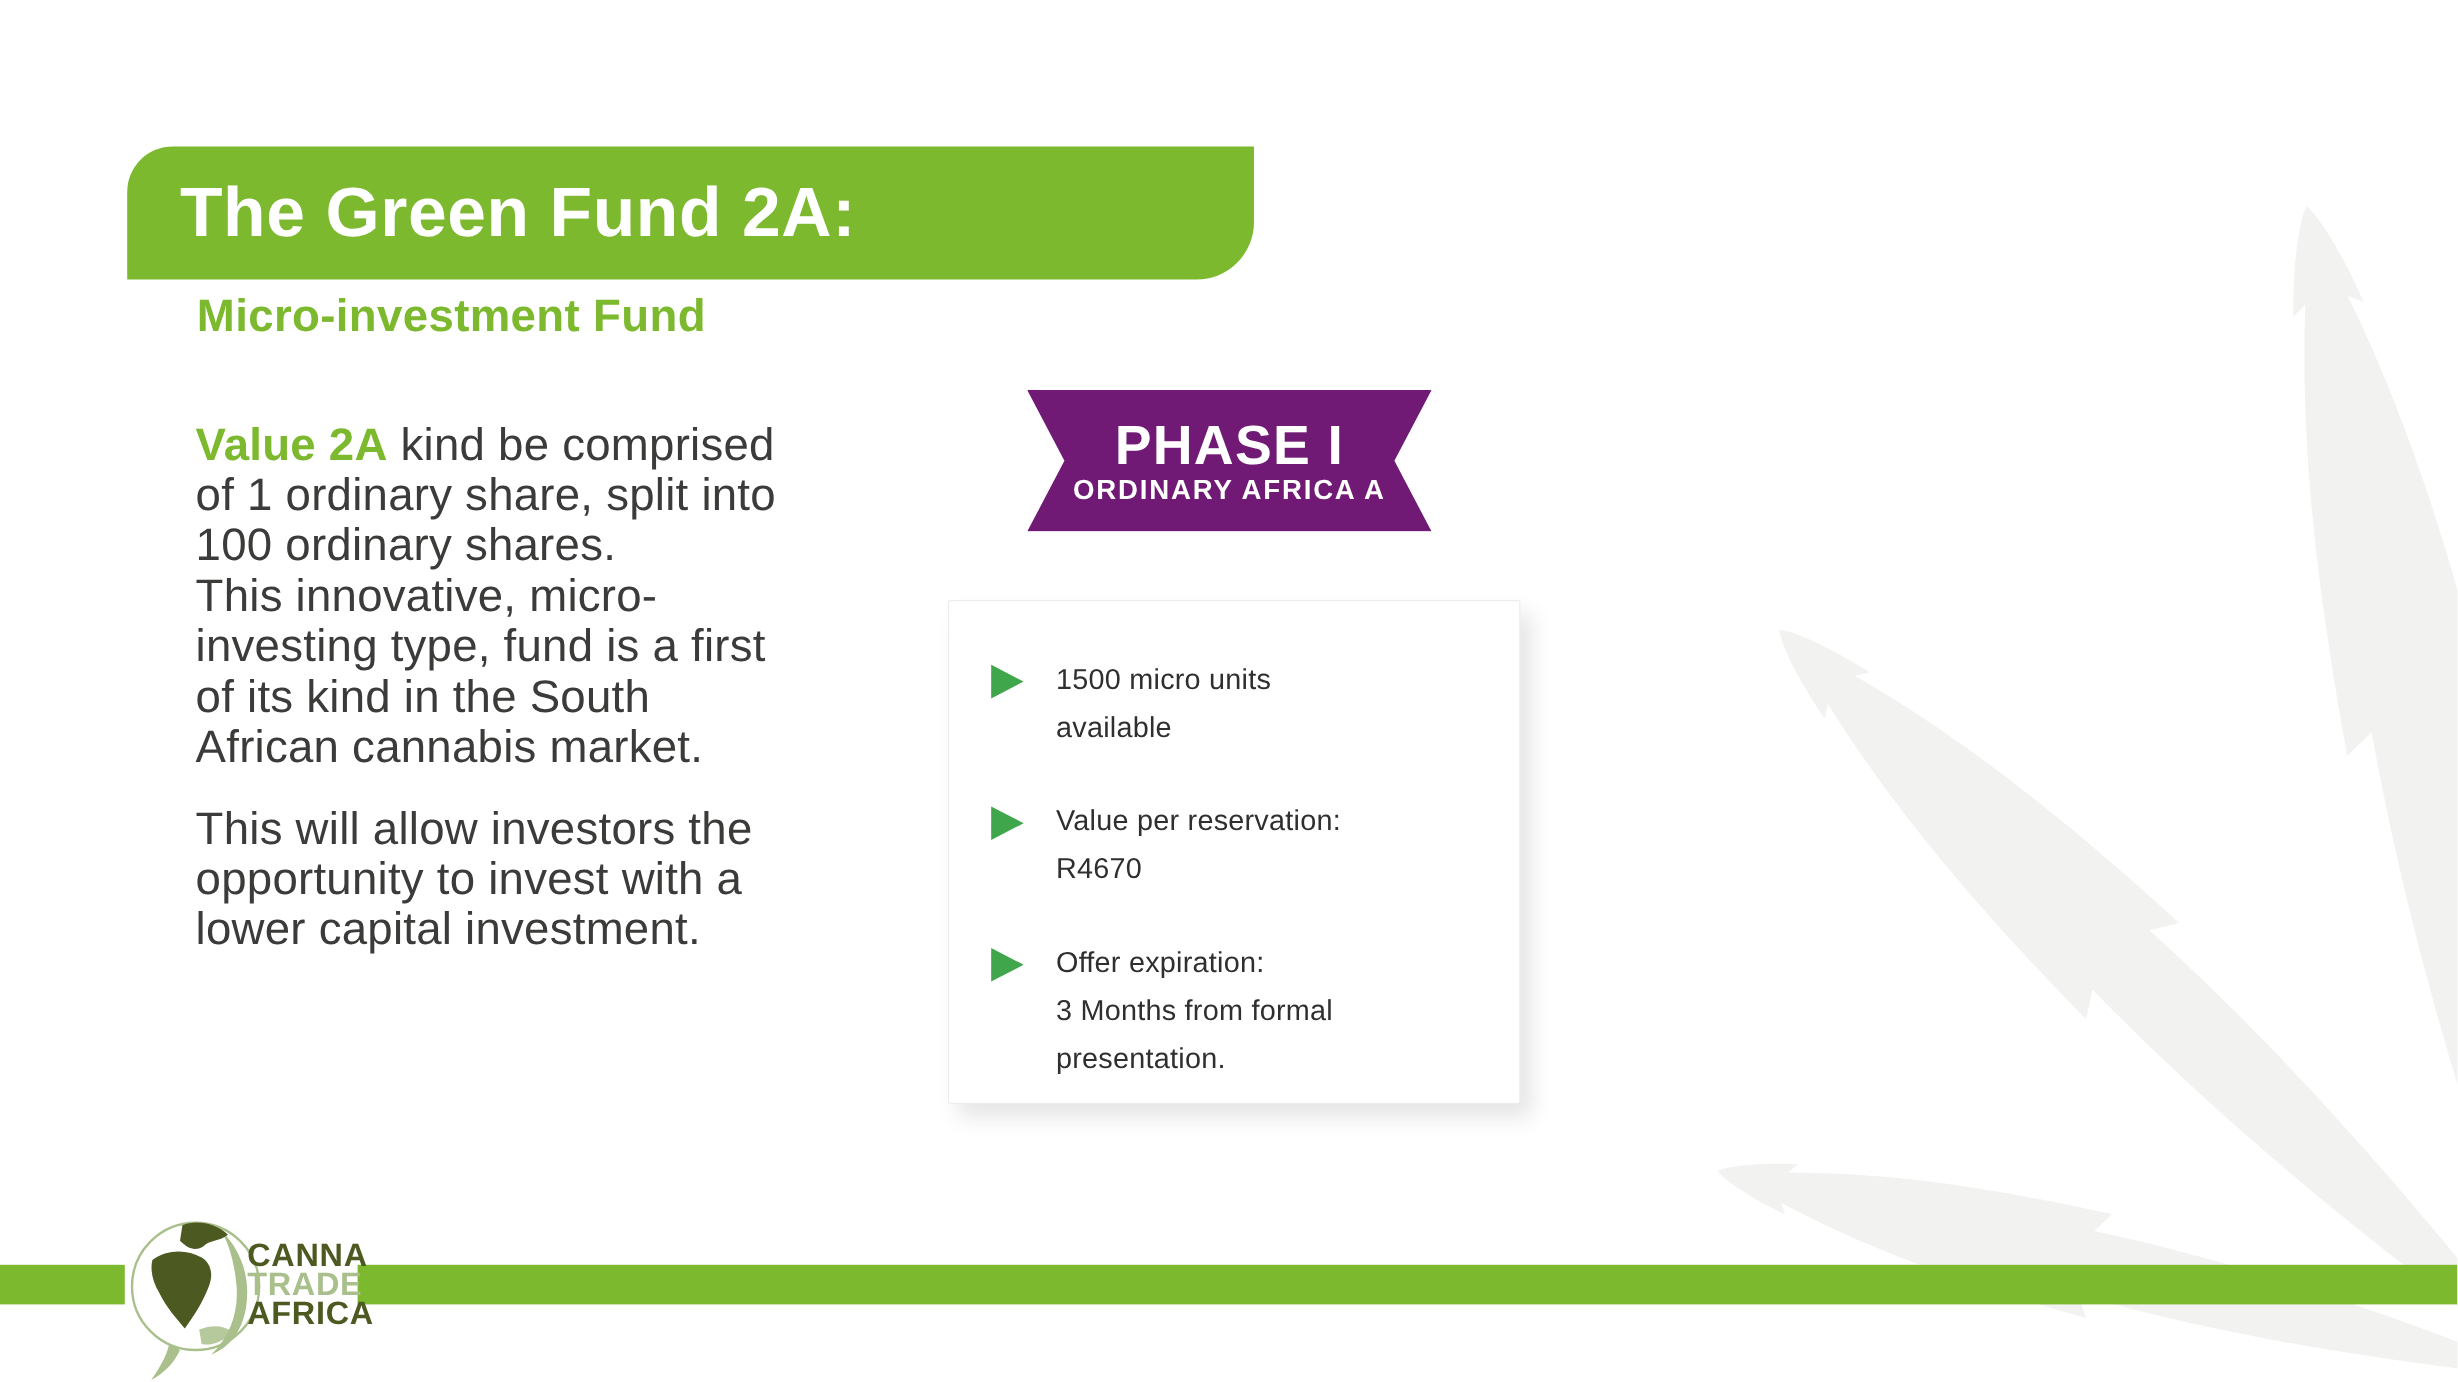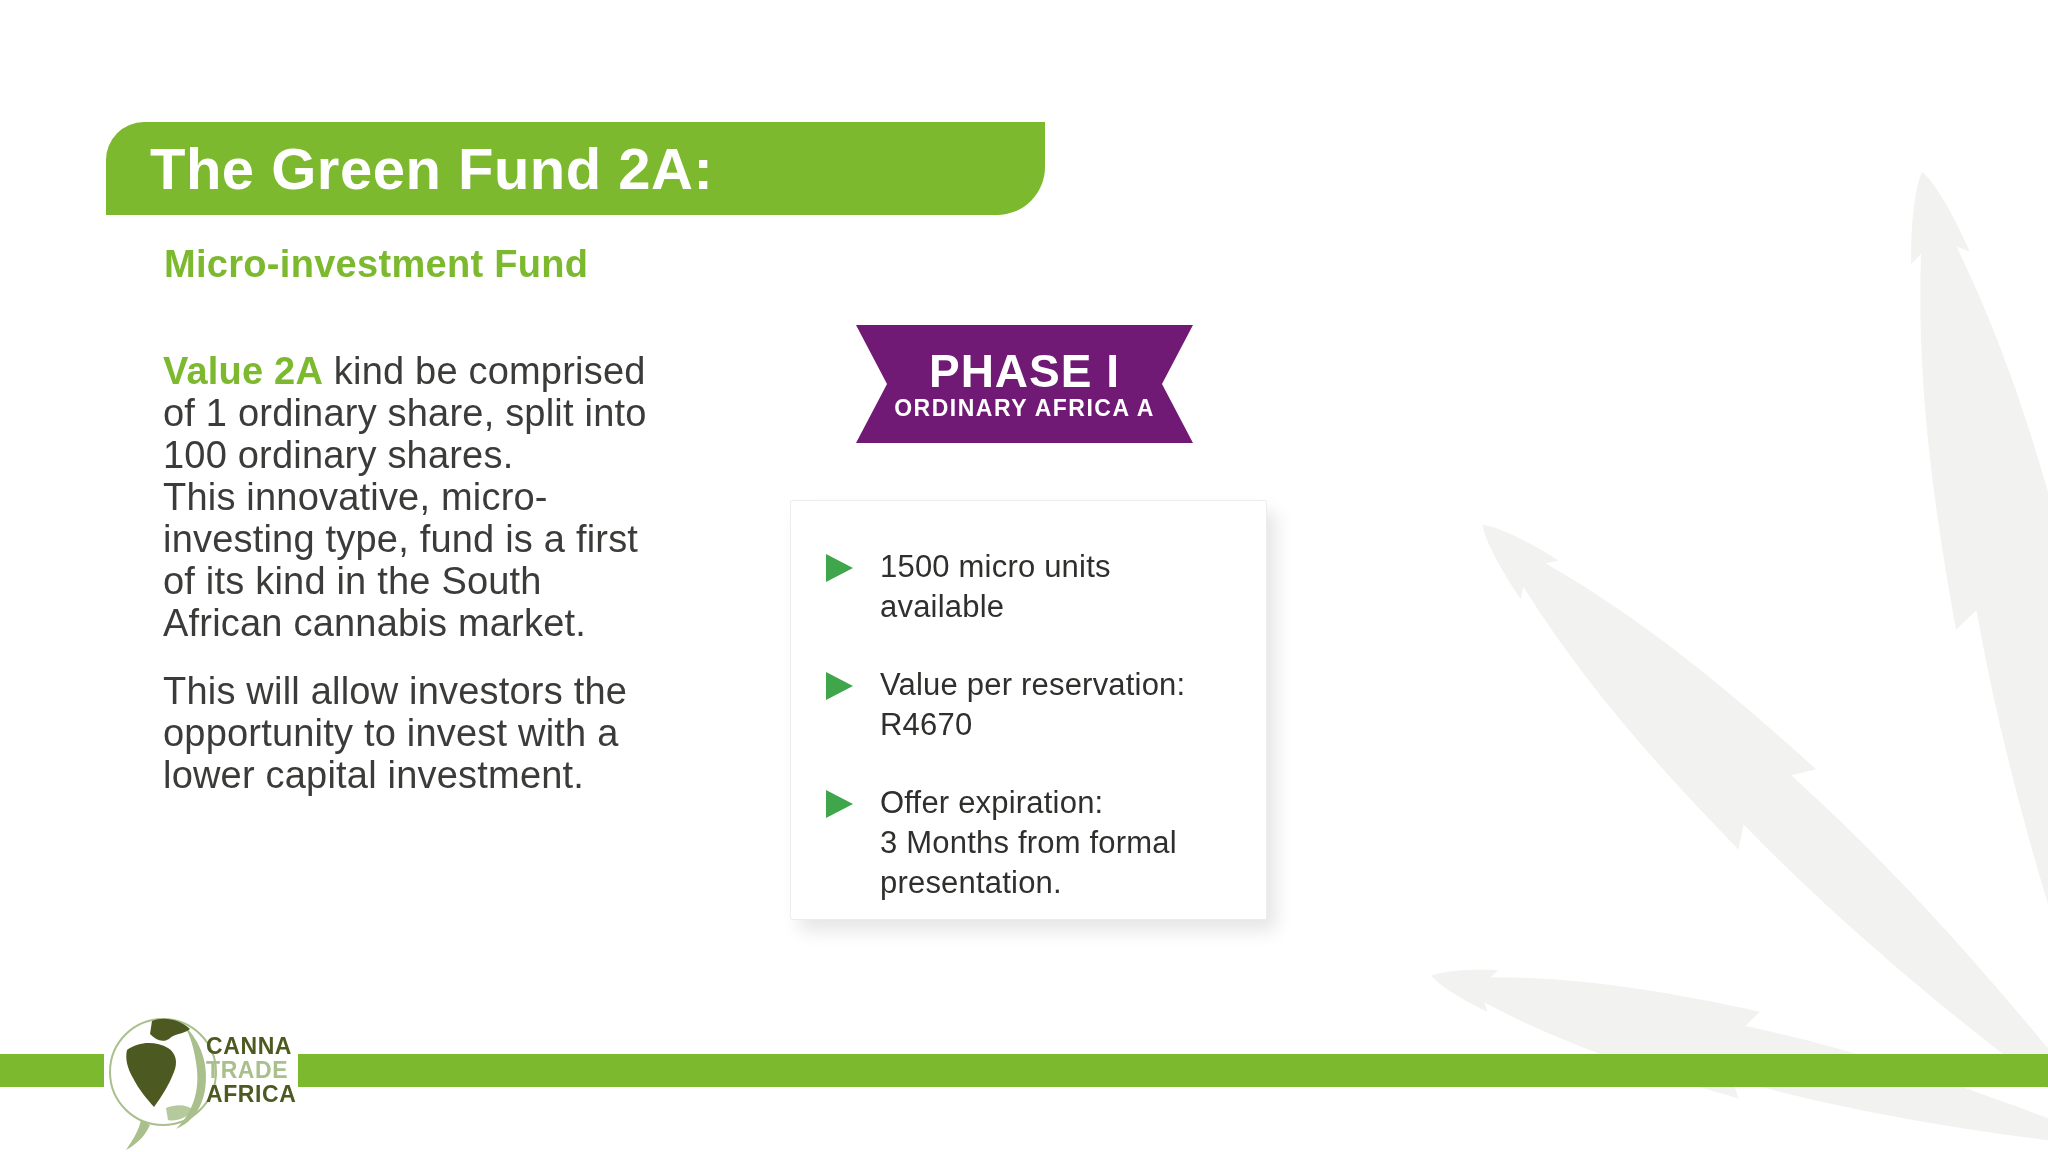--- a/index.html
+++ b/index.html
@@ -9,21 +9,21 @@
     overflow:hidden;
     background:#ffffff;
     font-family:"Liberation Sans", sans-serif;
     color:#3B3B3A;
   }
   
   .watermark-svg{position:absolute;left:0;top:0;pointer-events:none;}
 
   
   .banner{
-    position:absolute;left:106px;top:122px;width:939px;height:93px;
+    position:absolute;left:106px;top:122px;width:939px;height:111px;
     background:#7CB92E;
     border-radius:38px 0 48px 0;
     display:flex;align-items:center;
   }
   .banner-title{
     color:#ffffff;font-size:58px;font-weight:bold;
     padding-left:44px;letter-spacing:0.5px;white-space:nowrap;
   }
   .subtitle{
     position:absolute;left:164px;top:243px;
@@ -55,33 +55,33 @@
   .card{
     position:absolute;left:790px;top:500px;width:477px;height:420px;
     background:#ffffff;border:1px solid #EDEDED;border-radius:2px;
     box-shadow:9px 11px 18px rgba(0,0,0,0.10);
     box-sizing:border-box;
     padding:46px 30px 30px 33px;
   }
   .bullet{display:flex;align-items:flex-start;margin-bottom:38px;}
   .bullet:last-child{margin-bottom:2px;}
   .bullet-icon{flex:0 0 auto;margin:6px 26px 0 0;}
-  .bullet-text{font-size:31px;line-height:40px;letter-spacing:0.2px;color:#2F2F2E;}
+  .bullet-text{font-size:24px;line-height:40px;letter-spacing:0.2px;color:#2F2F2E;}
 
   
   .footer-bar-left,.footer-bar-right{
     position:absolute;top:1054px;height:33px;background:#7CB92E;
   }
   .footer-bar-left{left:0;width:104px;}
   .footer-bar-right{left:298px;width:1750px;}
   .logo{position:absolute;left:100px;top:1008px;width:215px;height:140px;}
   .logo-globe{position:absolute;left:6px;top:4px;}
   .logo-text{
     position:absolute;left:106px;top:26px;
-    font-weight:bold;font-size:23px;line-height:24px;letter-spacing:0.6px;
+    font-weight:bold;font-size:27px;line-height:24px;letter-spacing:0.6px;
   }
   .logo-line1,.logo-line3{color:#4C5A21;}
   .logo-line2{color:#A9BF8C;}
 </style>
 </head>
 <body>
 
 <div class="page">
 
   <svg class="watermark-svg" width="2048" height="1152" viewBox="0 0 2048 1152" aria-hidden="true">

